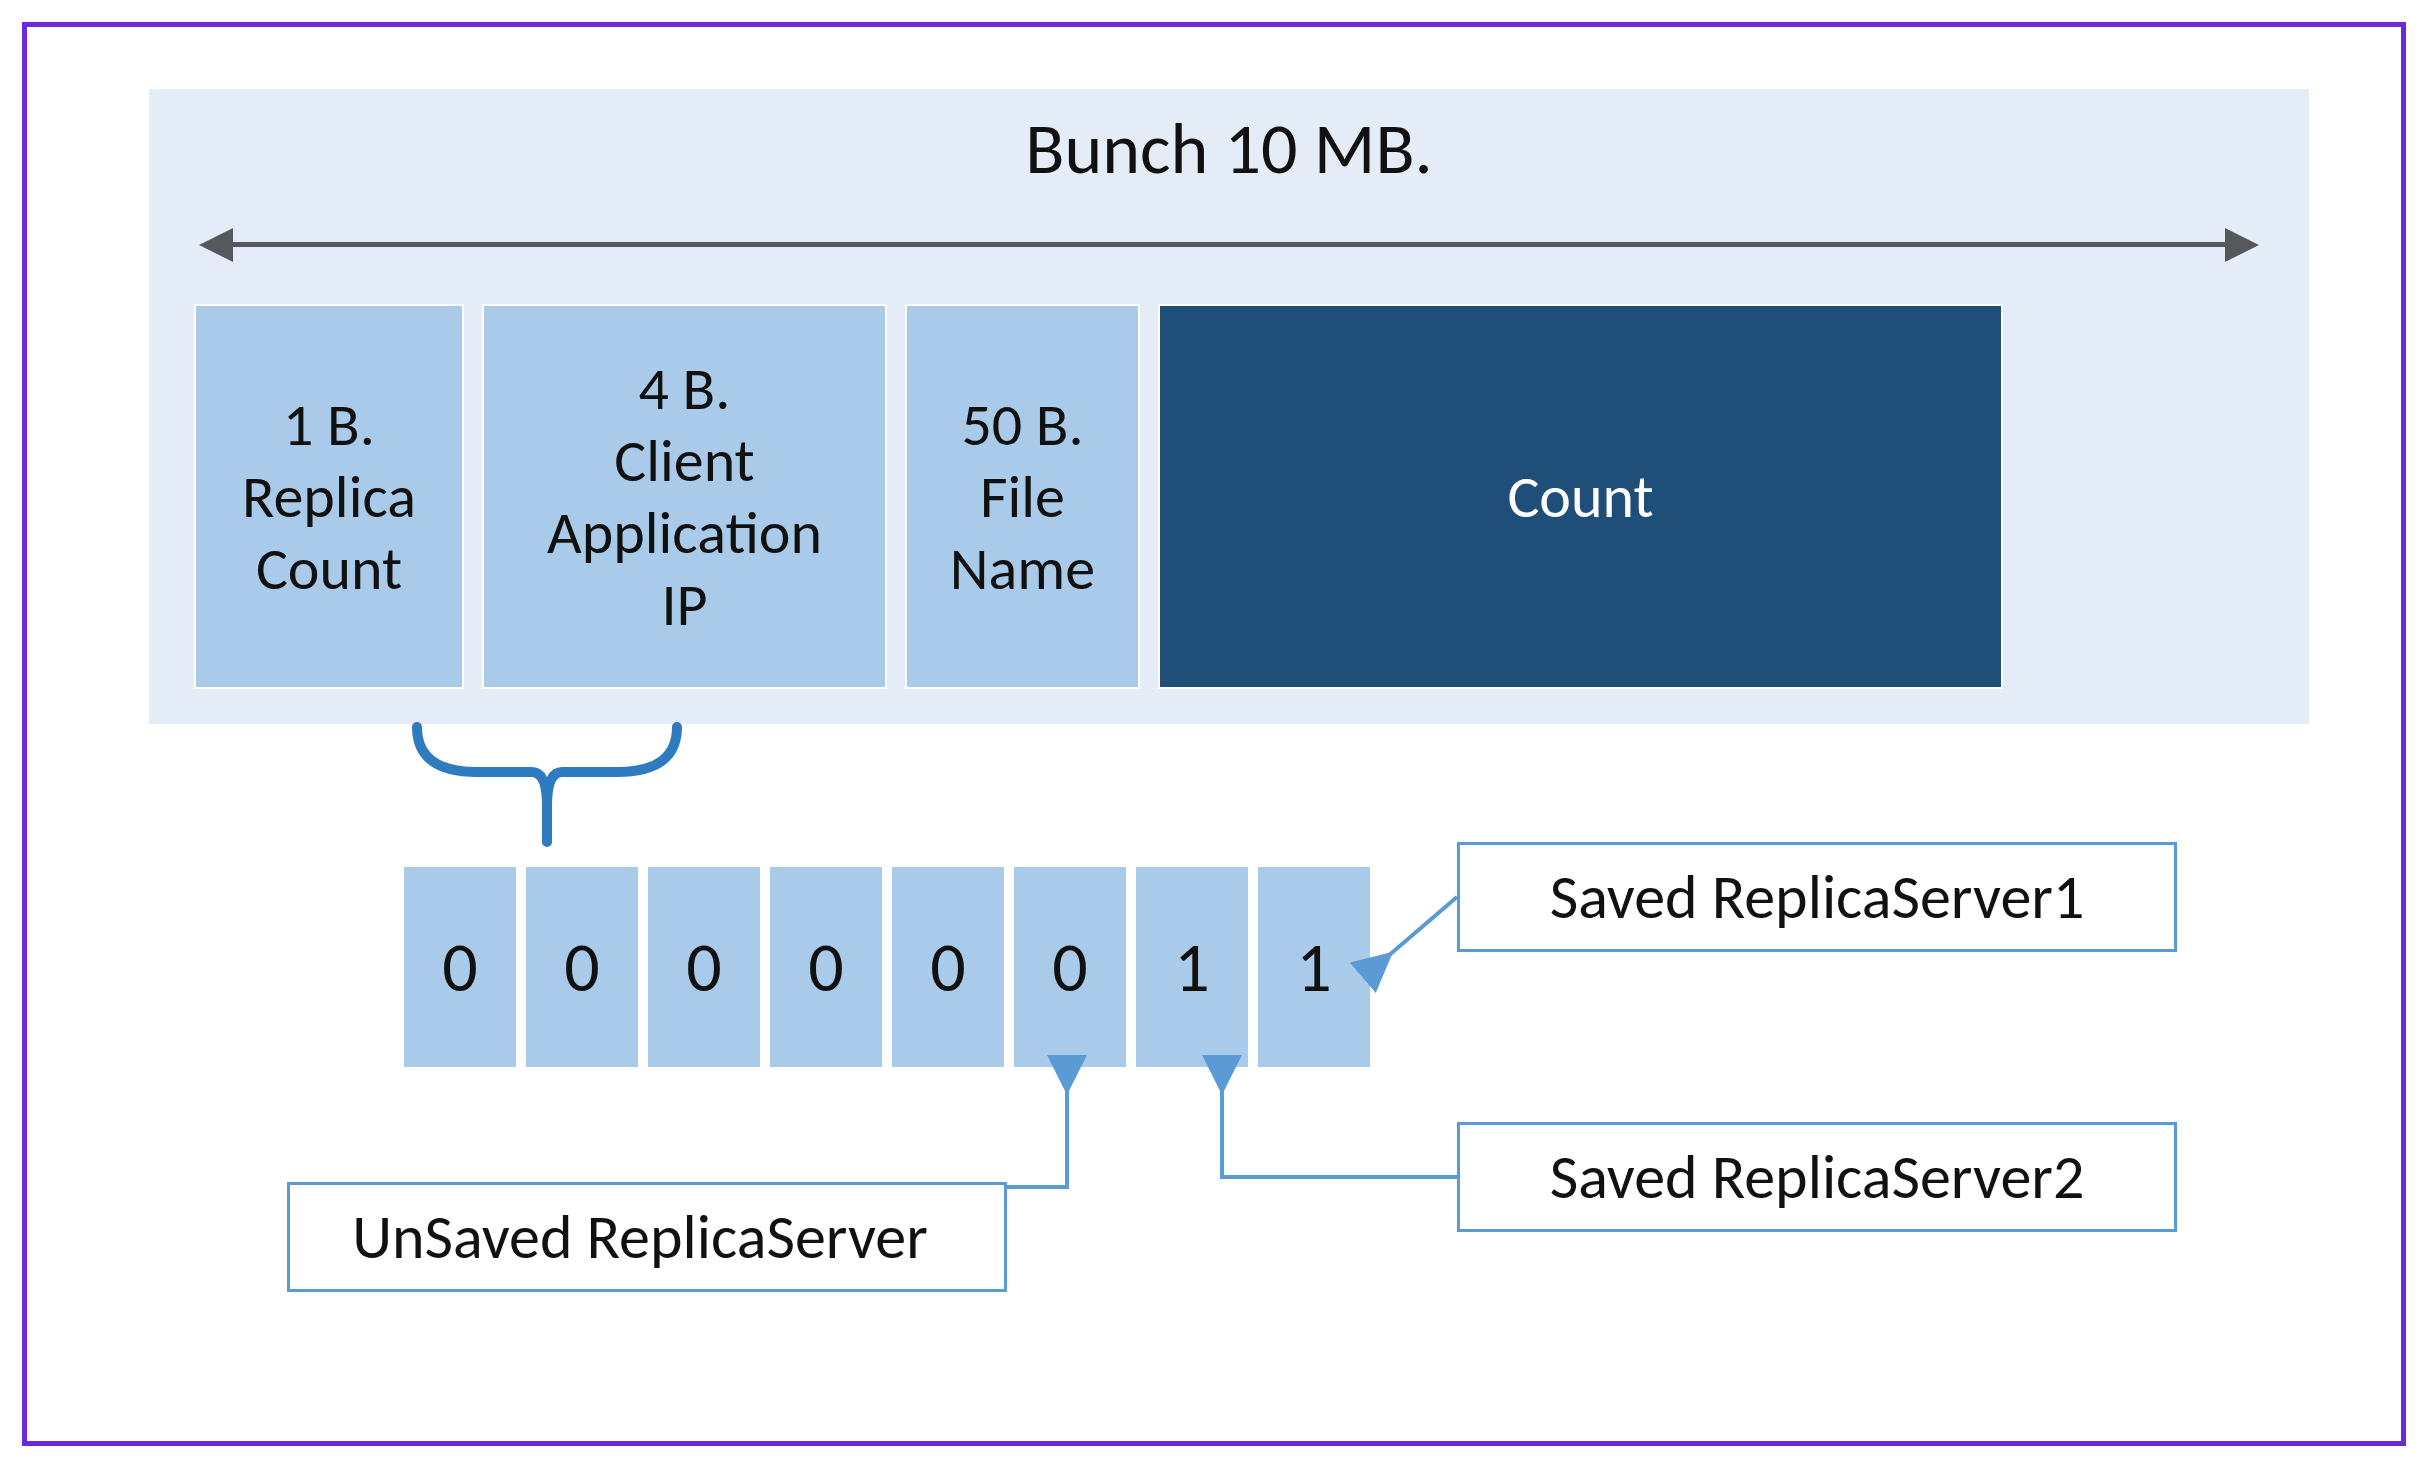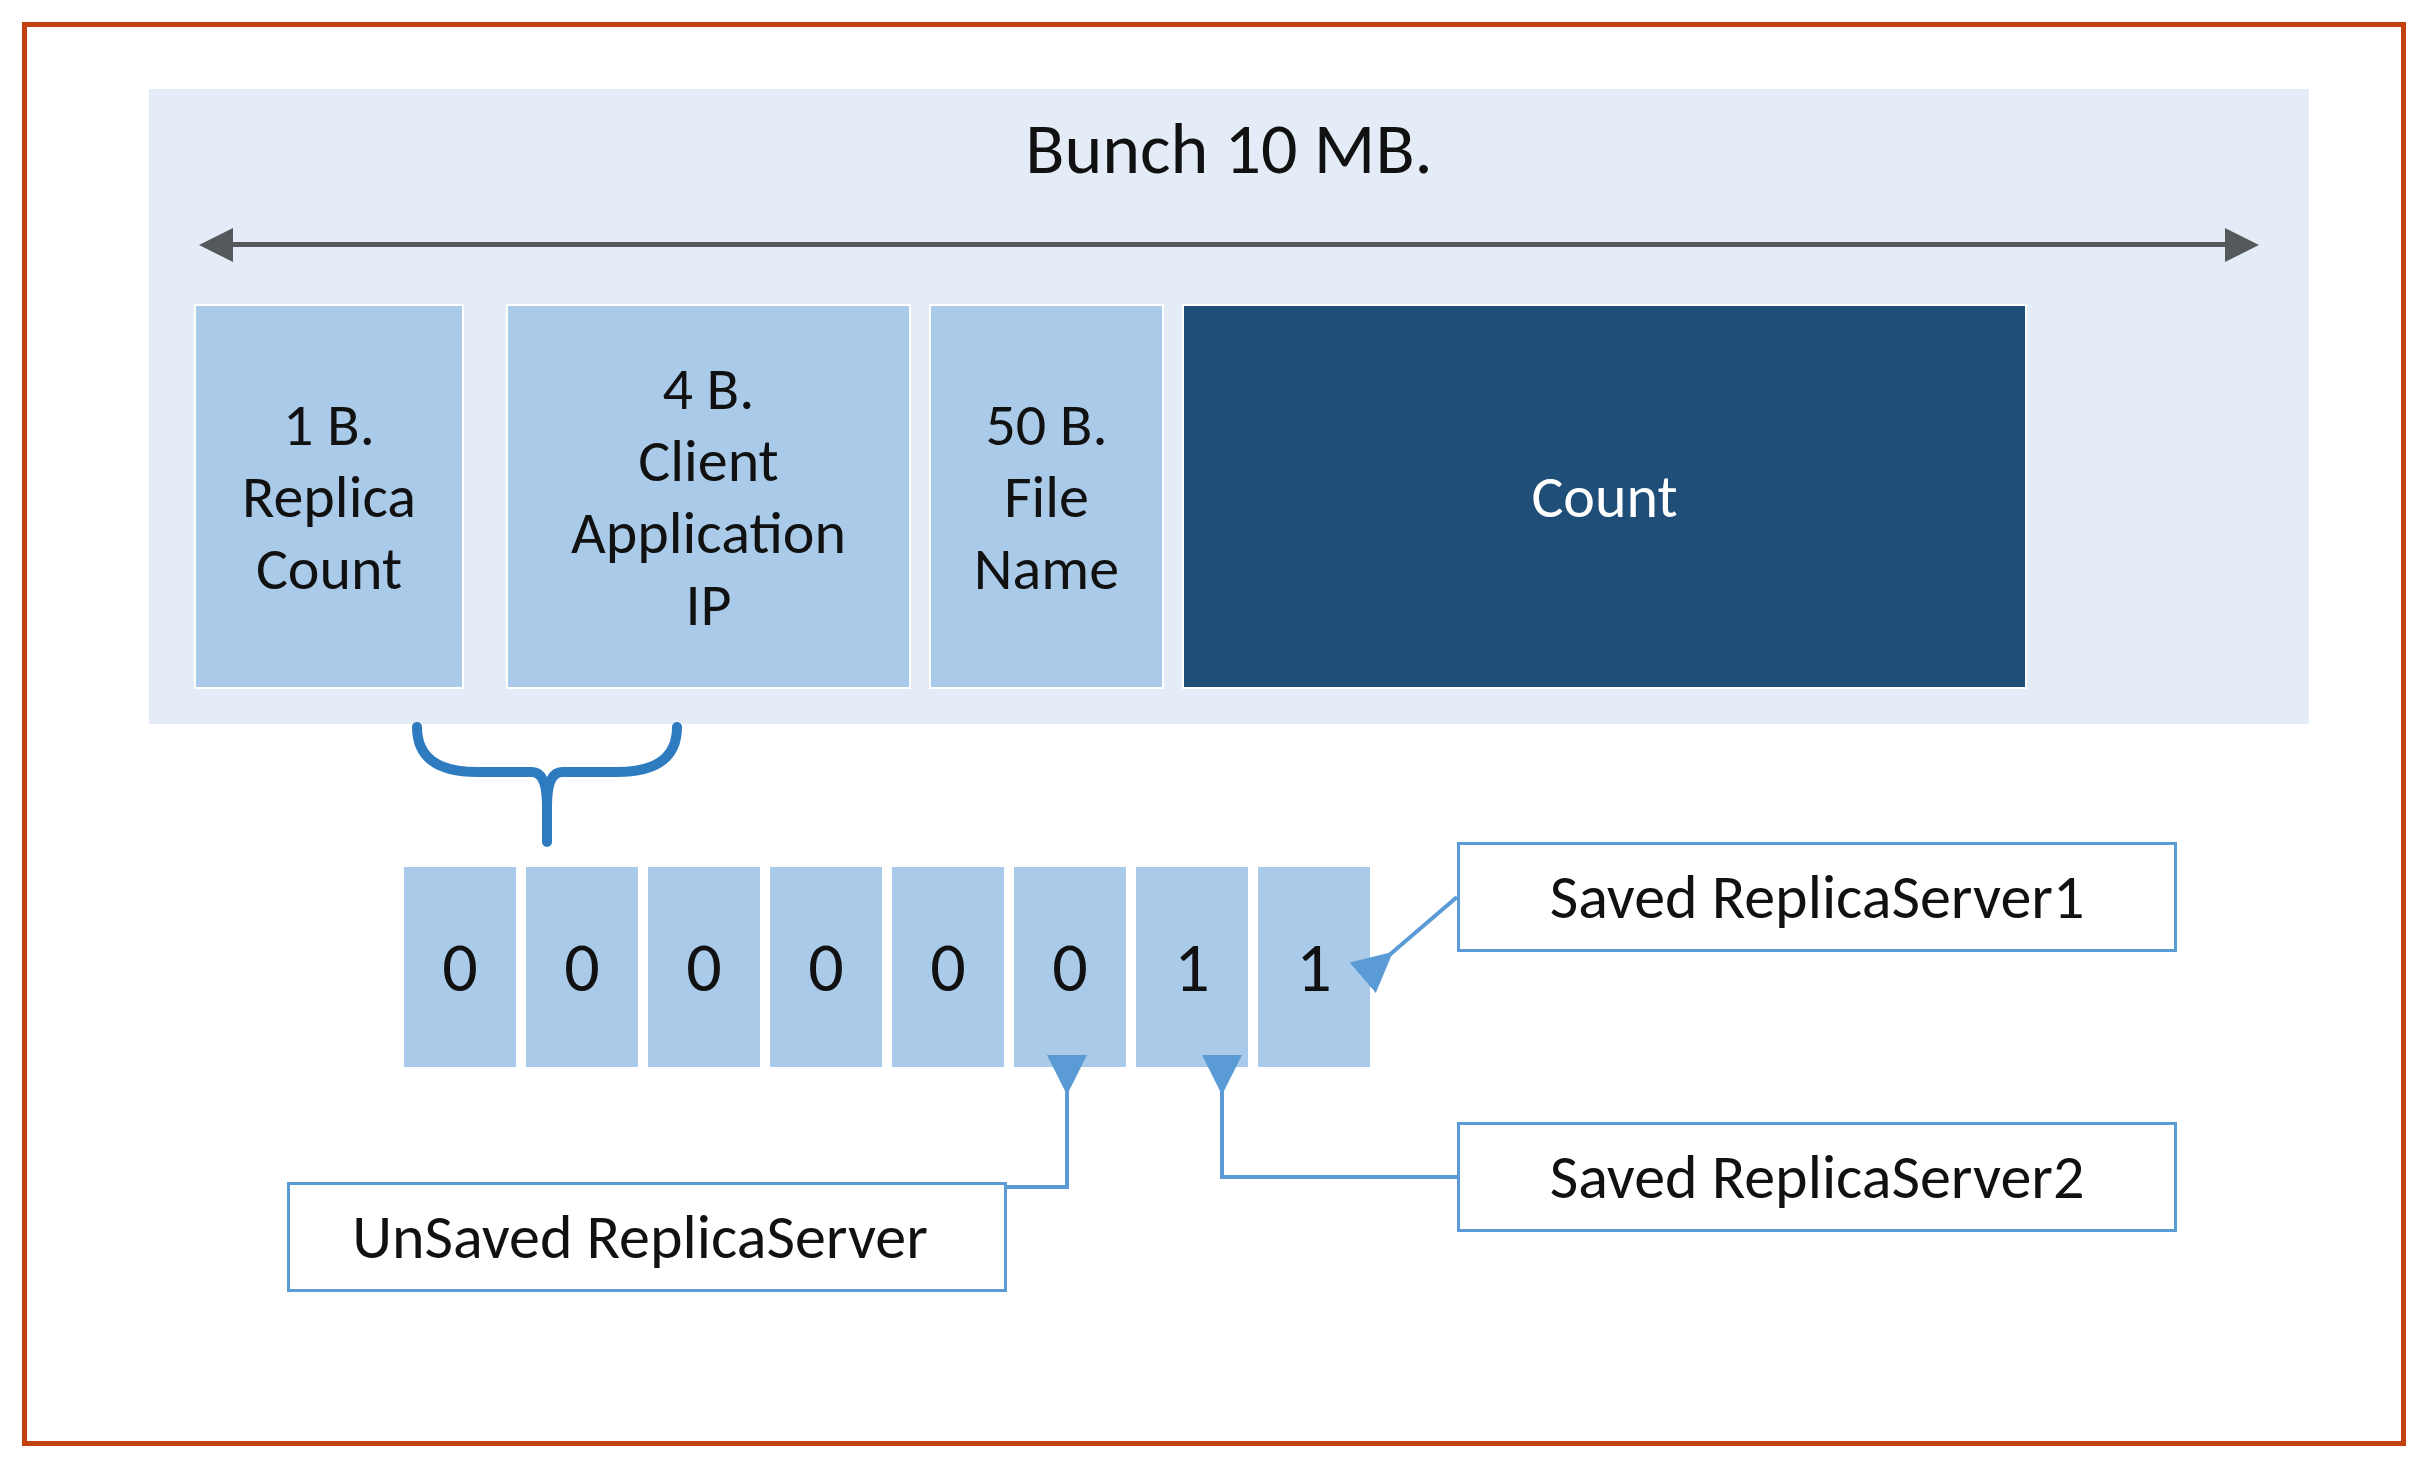--- a/index.html
+++ b/index.html
@@ -14,21 +14,21 @@
     position: relative;
     width: 2432px;
     height: 1471px;
   }
   .outer-frame {
     position: absolute;
     left: 22px;
     top: 22px;
     width: 2384px;
     height: 1424px;
-    border: 5px solid #c2410c;
+    border: 5px solid #6d28d9;
     box-sizing: border-box;
     background: #ffffff;
   }
   .bunch-panel {
     position: absolute;
     left: 120px;
     top: 60px;
     width: 2160px;
     height: 635px;
     background: #e4edf7;
@@ -87,21 +87,21 @@
     line-height: 1.2;
     padding: 0 10px;
     box-sizing: border-box;
   }
   .field.dark {
     background: #1f4e79;
     color: #ffffff;
   }
   .f1 { width: 255px; }
   .f2 { width: 270px; }
-  .f3 { width: 405px; margin-left: 24px; }
+  .f3 { width: 405px; }
   .f4 { width: 235px; }
   .f5 { width: 845px; }
 
   
   .brace {
     position: absolute;
     left: 380px;
     top: 690px;
     width: 280px;
     height: 130px;

